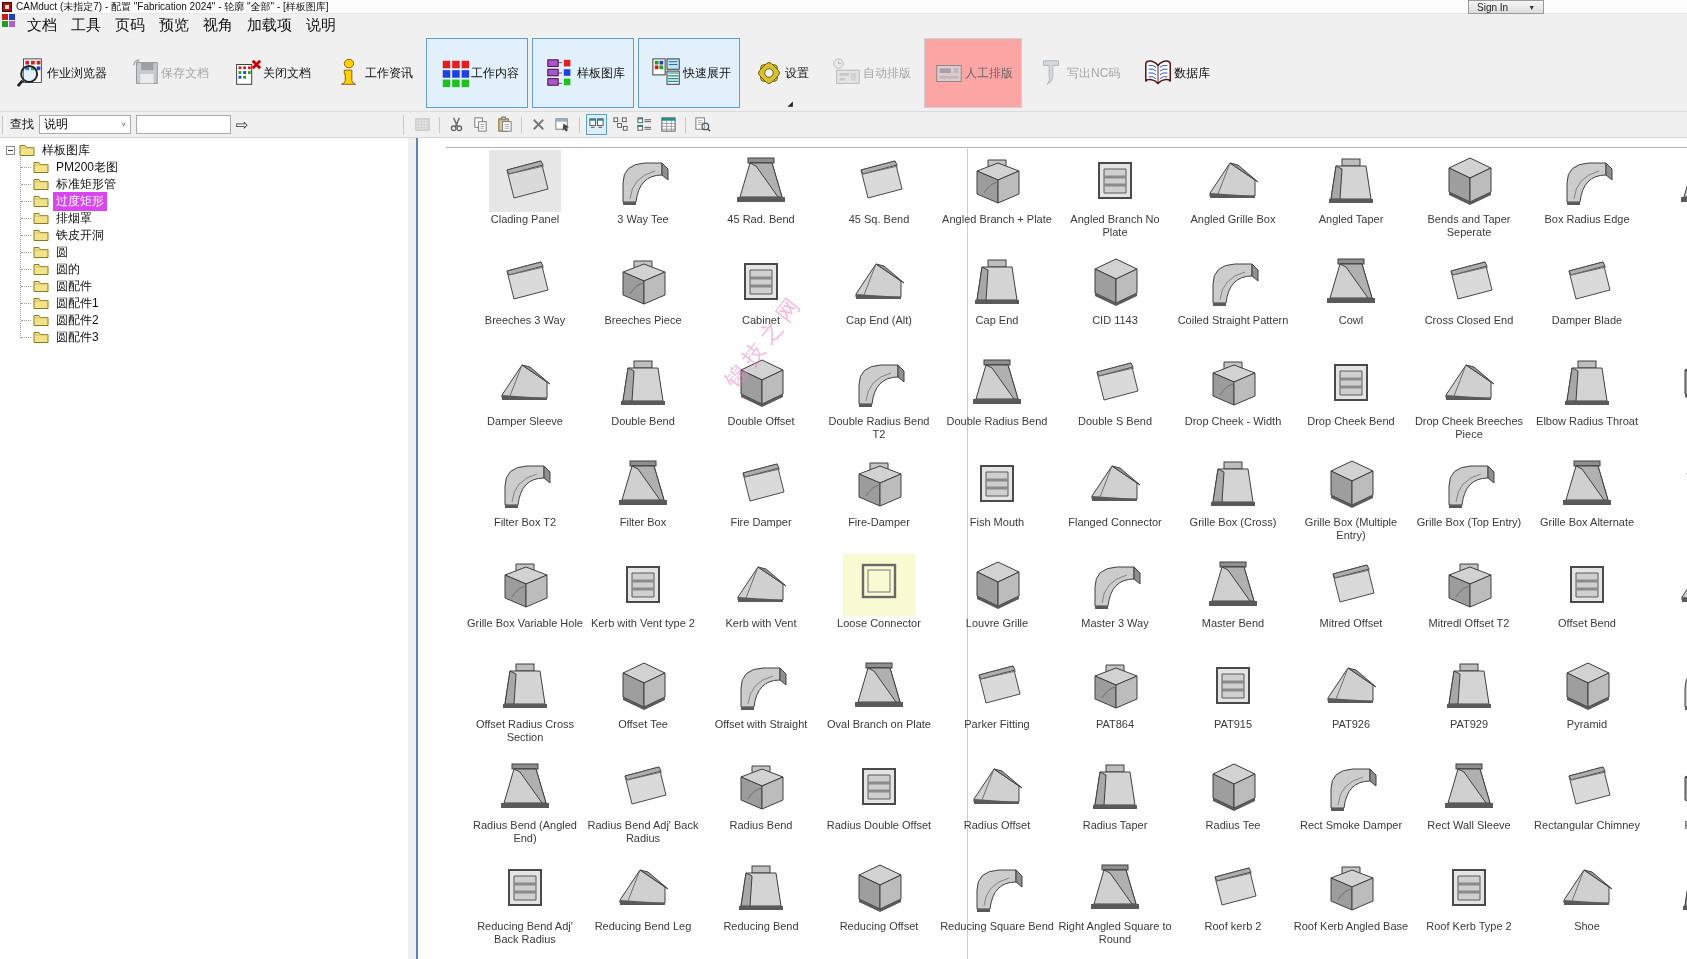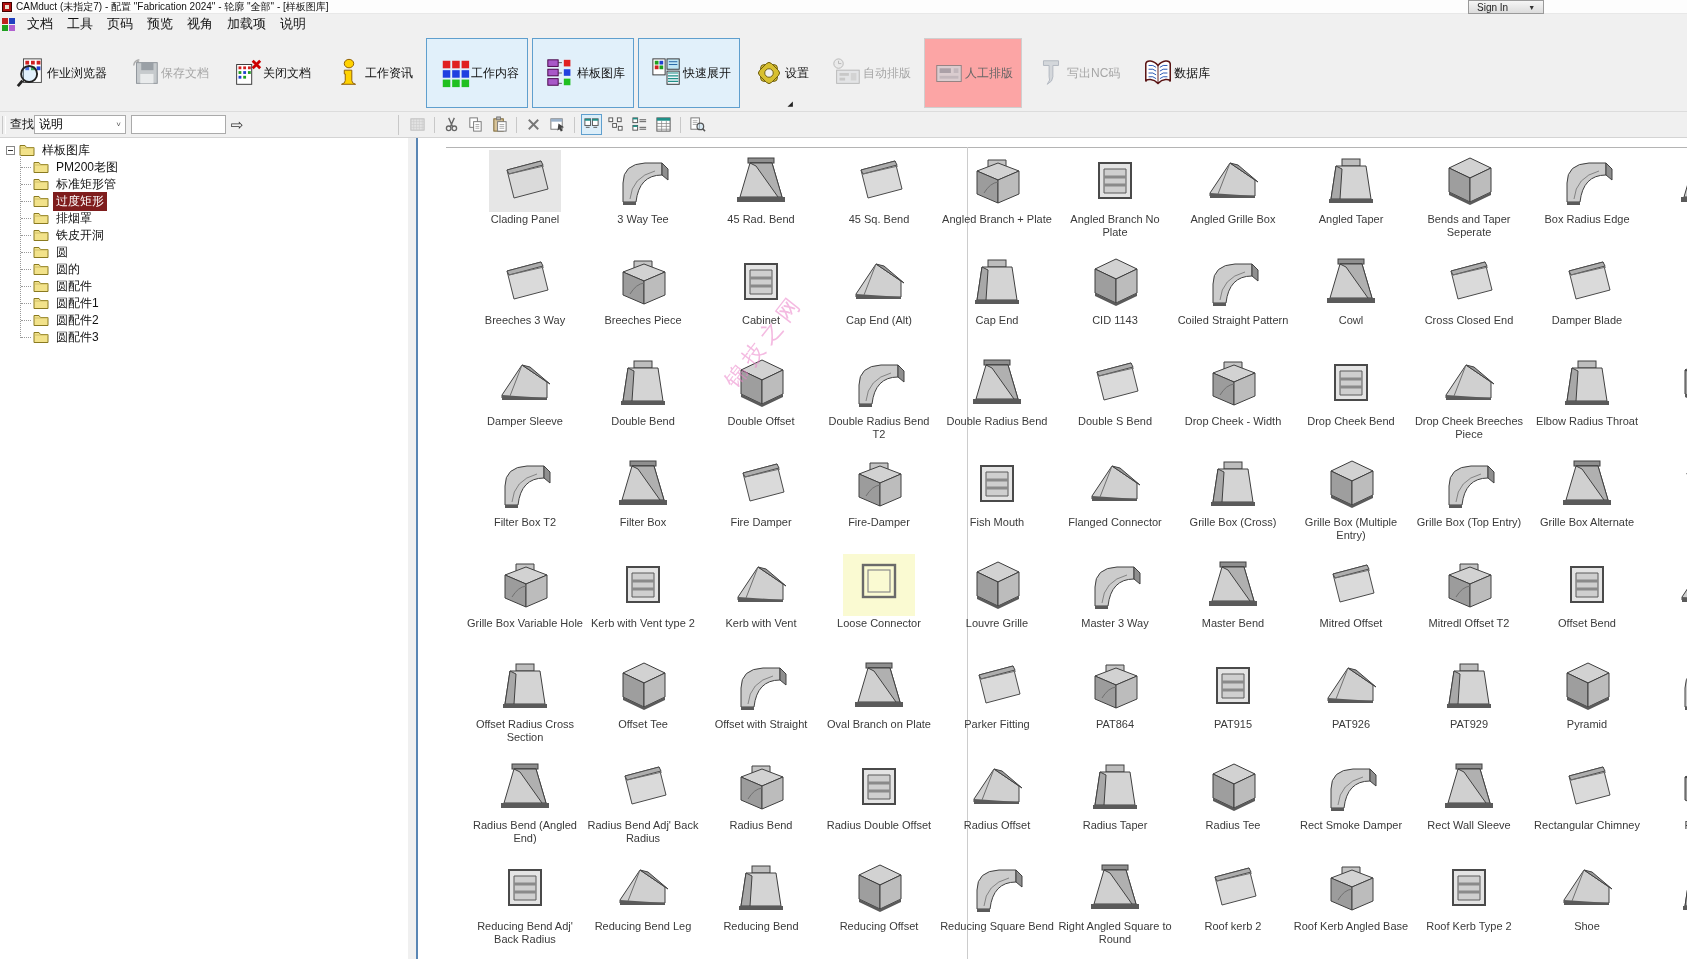--- a/index.html
+++ b/index.html
@@ -11,21 +11,21 @@
               font-size:10px; color:#111; border-bottom:1px solid #e8e8e8; }
   .titlebar .app-ico { width:10px; height:10px; margin:0 4px 0 2px; background:#b01010;
                        border:1px solid #400; position:relative; }
   .titlebar .app-ico::after { content:''; position:absolute; left:2px; top:2px; width:4px; height:4px; background:#e8e0d0; }
   .signin { position:absolute; left:1468px; top:0; height:14px; display:flex; align-items:center; gap:20px;
             padding:0 8px; background:linear-gradient(#f6f6f6,#dcdcdc); border:1px solid #9a9a9a;
             font-size:10px; color:#222; cursor:pointer; }
   .signin .caret { font-size:7px; color:#333; }
 
   
-  .menubar { height:20px; background:#f0f0f0; display:flex; align-items:center; font-size:13px; color:#111; }
+  .menubar { height:20px; background:#f0f0f0; display:flex; font-size:15px; color:#111; }
   .menubar .doc-ico { width:13px; height:13px; margin:0 5px 0 2px; display:grid;
                       grid-template-columns:6px 6px; grid-template-rows:6px 6px; gap:1px; }
   .menubar .doc-ico i { display:block; }
   .menubar .menu-item { padding:2px 7px; cursor:default; }
 
   
   .toolbar { height:78px; background:#f0f0f0; display:flex; align-items:center; padding-left:6px;
              border-bottom:1px solid #dcdcdc; }
   .tbtn { height:70px; min-width:74px; padding:3px 8px 2px; margin-right:4px; display:flex;
           flex-direction:row; align-items:center; justify-content:space-between;
@@ -33,21 +33,21 @@
   .tbtn .ticon { height:36px; display:flex; align-items:center; justify-content:center; }
   .tbtn.state-active { background:#e1f0fa; border-color:#5f9fce;padding-left:12px; }
   .tbtn.state-pressed { background:#fca5a5; border-color:#cfcfcf; color:#666; }
   .tbtn.state-disabled { color:#a6a6a6; }
   .tbtn .caret-sm { position:absolute; right:24px; bottom:-1px; font-size:7px; color:#222; }
   .tbtn .label { line-height:14px; white-space:nowrap; }
 
   
   .subbar { height:26px; background:#f0f0f0; display:flex; align-items:center; border-bottom:1px solid #d4d4d4; }
   .grip { width:4px; height:18px; border-left:1px solid #c8c8c8; border-right:1px solid #fff; margin:0 4px 0 2px; }
-  .search-label { font-size:12px; color:#111; }
+  .search-label { font-size:12px; color:#111; margin-right:5px; }
   .search-combo { width:92px; height:19px; background:#fff; border:1px solid #aaa; font-size:12px;
                   display:flex; align-items:center; justify-content:space-between; padding:0 4px; cursor:pointer; }
   .search-combo .chev { font-size:8px; color:#555; }
   .search-input { width:95px; height:19px; background:#fff; border:1px solid #aaa; margin-left:5px;
                   font-size:12px; padding:0 3px; font-family:"Liberation Sans",sans-serif; }
   .go-btn { width:22px; height:20px; border:none; background:transparent; font-size:15px; color:#333;
             cursor:pointer; line-height:18px; }
   .sub-sep { width:1px; height:20px; background:#c8c8c8; margin:0 8px 0 150px; }
   .mini-bar { display:flex; align-items:center; gap:3px; }
   .mini-btn { width:21px; height:21px; display:flex; align-items:center; justify-content:center;
@@ -65,21 +65,21 @@
   
   .tree-row { display:flex; align-items:center; height:17px; white-space:nowrap; cursor:pointer; }
   .tree-root-row .expander { width:9px; height:9px; border:1px solid #888; background:#fff; margin:0 4px 0 2px;
             position:relative; flex:0 0 auto; }
   .tree-root-row .expander::after { content:''; position:absolute; left:1px; top:3px; width:5px; height:1px; background:#333; }
   .tree-children { position:relative; margin-left:7px; }
   .tree-children::before { content:''; position:absolute; left:9px; top:-4px; bottom:8px; border-left:1px dotted #9a9a9a; }
   .tree-child { position:relative; padding-left:22px; }
   .tree-child::after { content:''; position:absolute; left:10px; top:8px; width:10px; border-top:1px dotted #9a9a9a; }
   .tree-label { padding:1px 3px; }
-  .tree-label.selected { background:#7f1d1d; color:#fff; }
+  .tree-label.selected { background:#d946ef; color:#fff; }
   .folder-ico { margin-right:4px; flex:0 0 auto; }
 
   
   .lib-grid { position:absolute; left:0; top:0; right:0; bottom:0; padding:12px 0 0 48px;
               display:grid; grid-template-columns:repeat(11,118px); grid-auto-rows:101px; }
   .page-topline { position:absolute; left:28px; right:0; top:9px; height:1px; background:#b4b4b4; }
   .page-vline { position:absolute; left:549px; top:9px; bottom:0; width:1px; background:#cccccc; }
   .lib-item { width:118px; display:flex; flex-direction:column; align-items:center; cursor:pointer; }
   .lib-icon { width:72px; height:62px; display:flex; align-items:center; justify-content:center; }
   .lib-icon.sel { background:#e6e6e6; }

